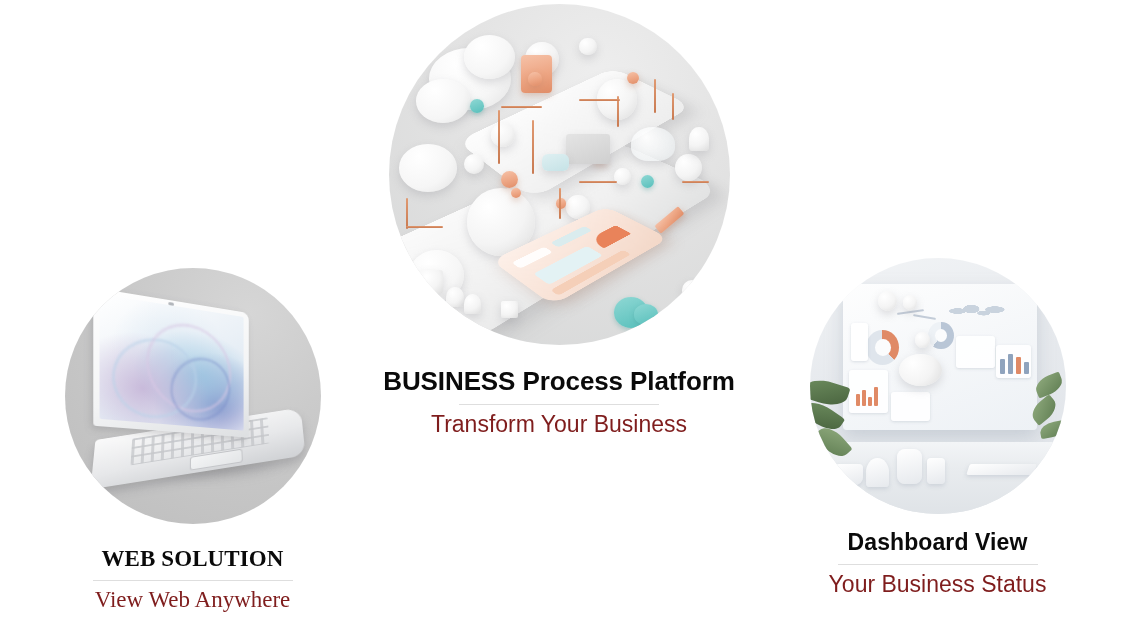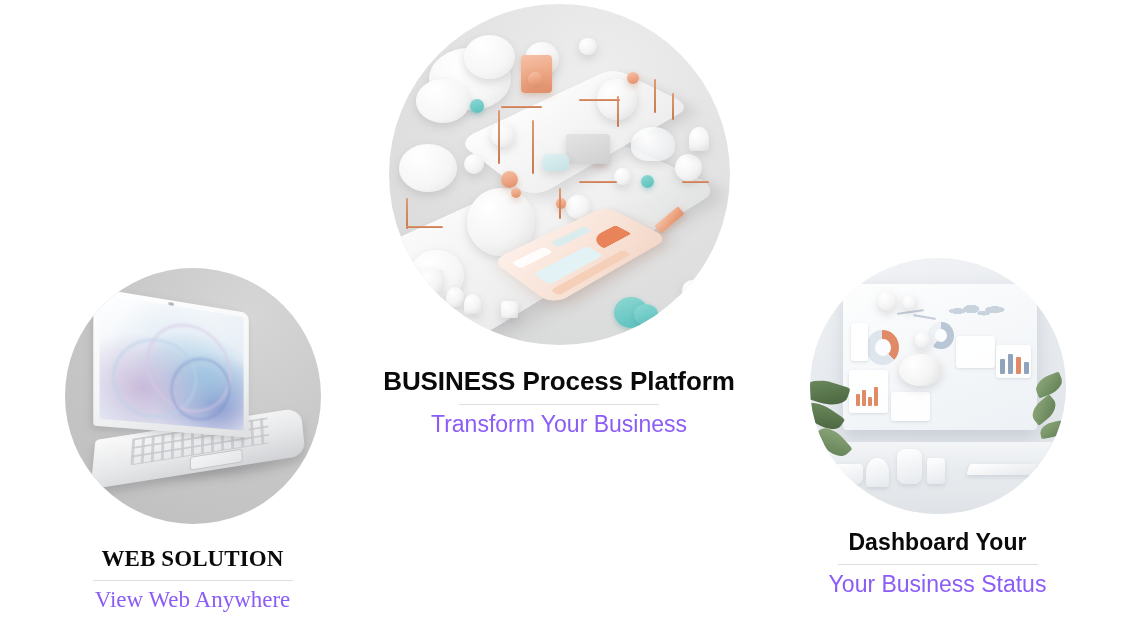--- a/index.html
+++ b/index.html
@@ -261,21 +261,21 @@
   #card-business .caption-title { font-size: 26px; letter-spacing: -.1px; }
   #card-dash .caption-title     { font-size: 23px; letter-spacing: .1px; }
 
   .caption-rule {
     height: 1px;
     background: #dedede;
     margin: 8px auto 6px auto;
     width: 200px;
   }
   .caption-sub {
-    color: #8b5cf6;
+    color: #7f1d1d;
     line-height: 1.15;
     white-space: nowrap;
   }
   #card-web .caption-sub      { font-size: 23px; }
   #card-business .caption-sub { font-size: 23px; }
   #card-dash .caption-sub     { font-size: 23px; }
 
   #card-web .caption      { margin-top: 22px; }
   #card-business .caption { margin-top: 22px; }
   #card-dash .caption     { margin-top: 16px; }
@@ -437,17 +437,17 @@
       <span class="plant-leaf" style="left:-2%;top:48%;width:17%;height:9%;transform:rotate(18deg);"></span>
       <span class="plant-leaf" style="left:-3%;top:58%;width:16%;height:8%;transform:rotate(34deg);"></span>
       <span class="plant-leaf lt" style="left:2%;top:68%;width:14%;height:8%;transform:rotate(48deg);"></span>
       <span class="plant-leaf lt" style="left:88%;top:46%;width:11%;height:7%;transform:rotate(-22deg);"></span>
       <span class="plant-leaf lt" style="left:86%;top:56%;width:11%;height:7%;transform:rotate(-40deg);"></span>
       <span class="plant-leaf lt" style="left:90%;top:64%;width:10%;height:6%;transform:rotate(-10deg);"></span>
     </div>
   </div>
 
   <div class="caption">
-    <div class="caption-title">Dashboard Your</div>
+    <div class="caption-title">Dashboard View</div>
     <div class="caption-rule"></div>
     <div class="caption-sub">Your Business Status</div>
   </div>
 </div>
 
 </body></html>

